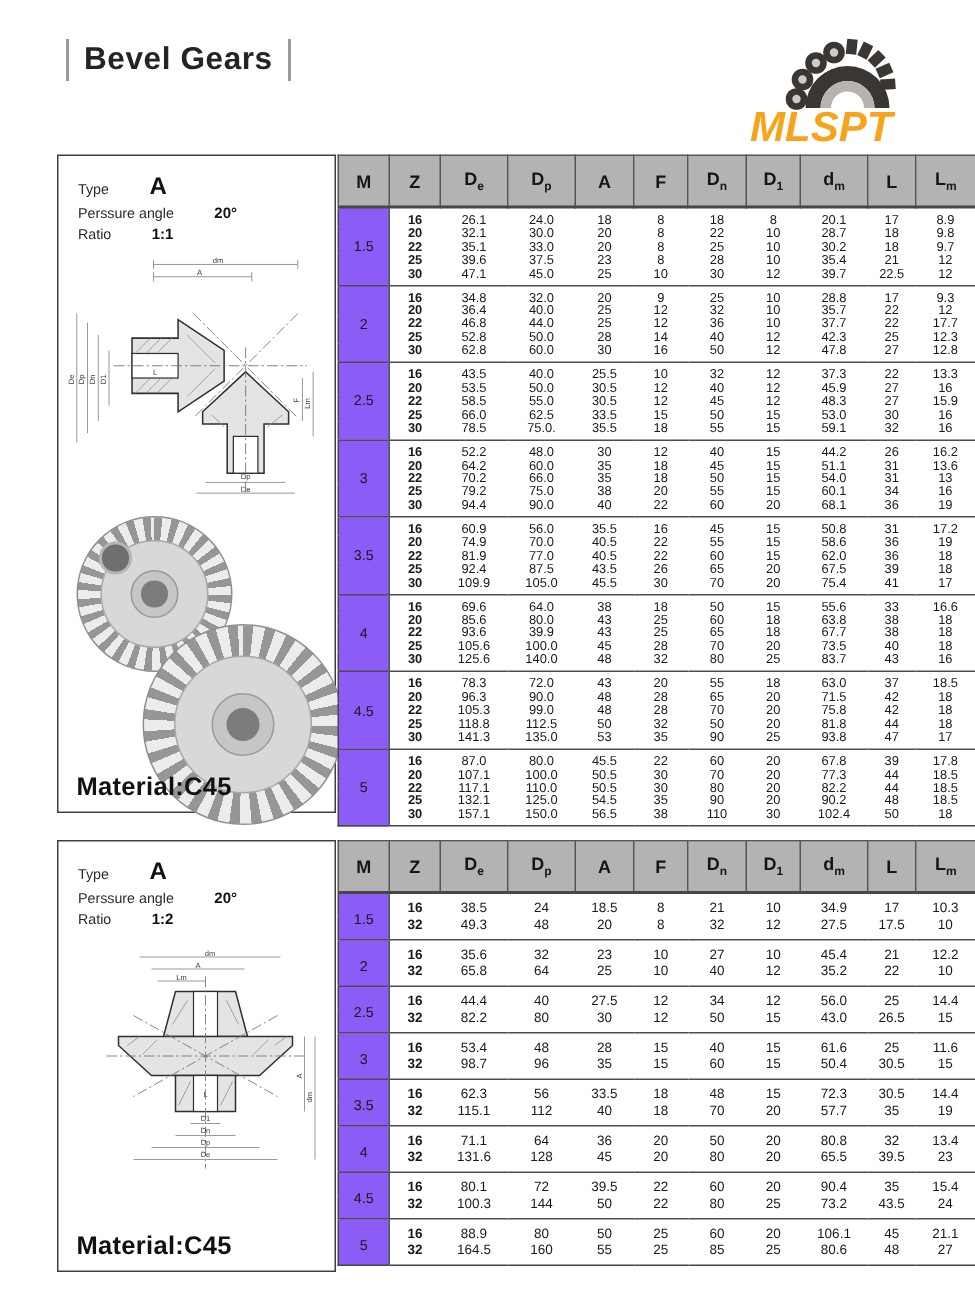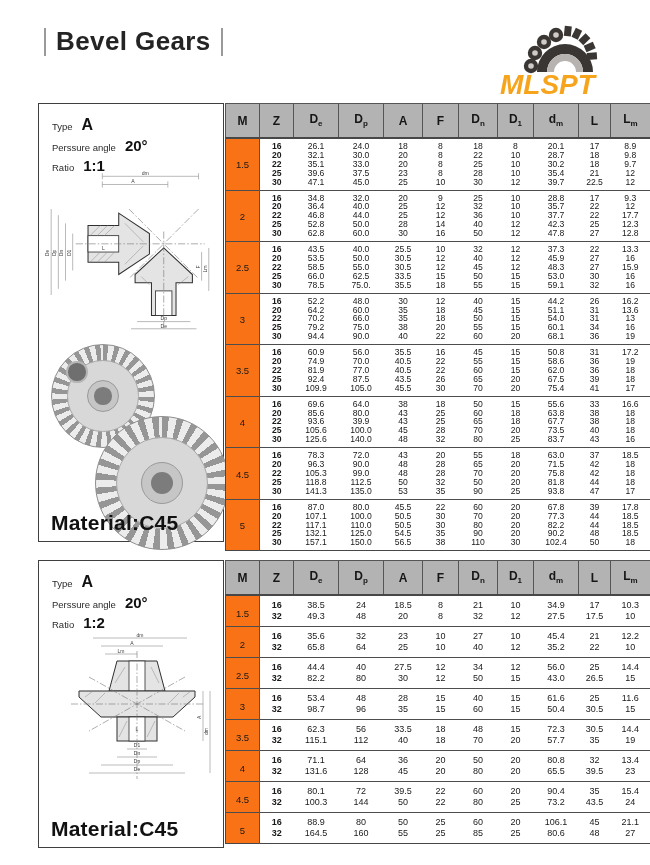--- a/index.html
+++ b/index.html
@@ -2,35 +2,35 @@
 <html><head>
 <meta charset="utf-8">
 <style>
   html,body { margin:0; padding:0; background:#ffffff; }
   .page { position:relative; width:650px; height:865px; background:#fff;
           font-family:"Liberation Sans", sans-serif; color:#1a1a1a; overflow:hidden; }
 
   
   .title-wrap { position:absolute; left:44px; top:26px; display:flex; align-items:center; gap:10px; }
   .tbar { width:2px; height:28px; background:#9a9a9a; }
-  .page-title { font-size:26px; font-weight:bold; margin:0; letter-spacing:.4px; color:#242424; }
+  .page-title { font-size:21px; font-weight:bold; margin:0; letter-spacing:.4px; color:#242424; }
 
   .logo { position:absolute; left:498px; top:24px; width:130px; }
   .logo svg { display:block; }
 
   
   .panel { position:absolute; left:38px; width:184px; border:1px solid #3f3f3f; background:#fff; }
   .panel1 { top:103px; height:437px; }
   .panel2 { top:560px; height:286px; }
   .spec { padding:12px 0 0 13px; }
-  .spec-row { display:flex; align-items:baseline; gap:9px; margin-bottom:3px; }
+  .spec-row { display:flex; align-items:baseline; gap:27px; margin-bottom:3px; }
   .spec-label { font-size:9.5px; color:#2a2a2a; }
-  .spec-value { font-weight:bold; font-size:15px; color:#111; }
+  .spec-value { font-weight:bold; font-size:10px; color:#111; }
   .spec-value.big { font-size:16px; }
-  .material { position:absolute; left:12px; bottom:6px; font-weight:bold; font-size:21px; letter-spacing:.2px; color:#111; }
+  .material { position:absolute; left:12px; bottom:6px; font-weight:bold; font-size:17px; letter-spacing:.2px; color:#111; }
 
   .drawing1 { position:absolute; left:4px; top:66px; width:176px; height:162px; }
   .drawing2 { position:absolute; left:6px; top:72px; width:172px; height:150px; }
 
   
   .photo { position:absolute; left:10px; top:230px; width:164px; height:218px; }
   .gear { position:absolute; border-radius:50%; border:1px solid #8f8f8f;
           background:repeating-conic-gradient(#969696 0deg 6deg, #ececec 6deg 13deg); }
   .gear1 { left:2px; top:10px; width:102px; height:102px; }
   .gear2 { left:46px; top:82px; width:132px; height:132px; }
@@ -49,21 +49,21 @@
   .gtable th sub { font-size:8px; }
   .gtable td { text-align:center; padding:0; color:#191919; }
   #t1 td { font-size:8.6px; line-height:8.9px; }
   #t2 td { font-size:9px;  line-height:11px; }
   .gtable thead { border-bottom:2px solid #474747; }
   .gtable tbody { border-top:1.4px solid #4d4d4d; }
   #t1 tbody tr:first-child td { padding-top:3px; }
   #t1 tbody tr:last-child  td { padding-bottom:3px; }
   #t2 tbody tr:first-child td { padding-top:4px; }
   #t2 tbody tr:last-child  td { padding-bottom:4px; }
-  td.mcol { background:#f97316; border-right:1px solid #555; font-size:9.5px !important; }
+  td.mcol { background:#8b5cf6; border-right:1px solid #555; font-size:9.5px !important; }
   td.zcol { font-weight:bold; }
 
   
   .dimline { stroke:#8e8e8e; stroke-width:.6; fill:none; }
   .cline   { stroke:#777;    stroke-width:.6; fill:none; stroke-dasharray:7 2 1.5 2; }
   .body    { fill:#e4e4e4; stroke:#2f2f2f; stroke-width:1; }
   .bore    { fill:#ffffff; stroke:#2f2f2f; stroke-width:.8; }
   .hatch   { stroke:#8a8a8a; stroke-width:.5; }
   .dlabel  { font-size:5px; fill:#3d3d3d; font-family:"Liberation Sans",sans-serif; }
 </style>

